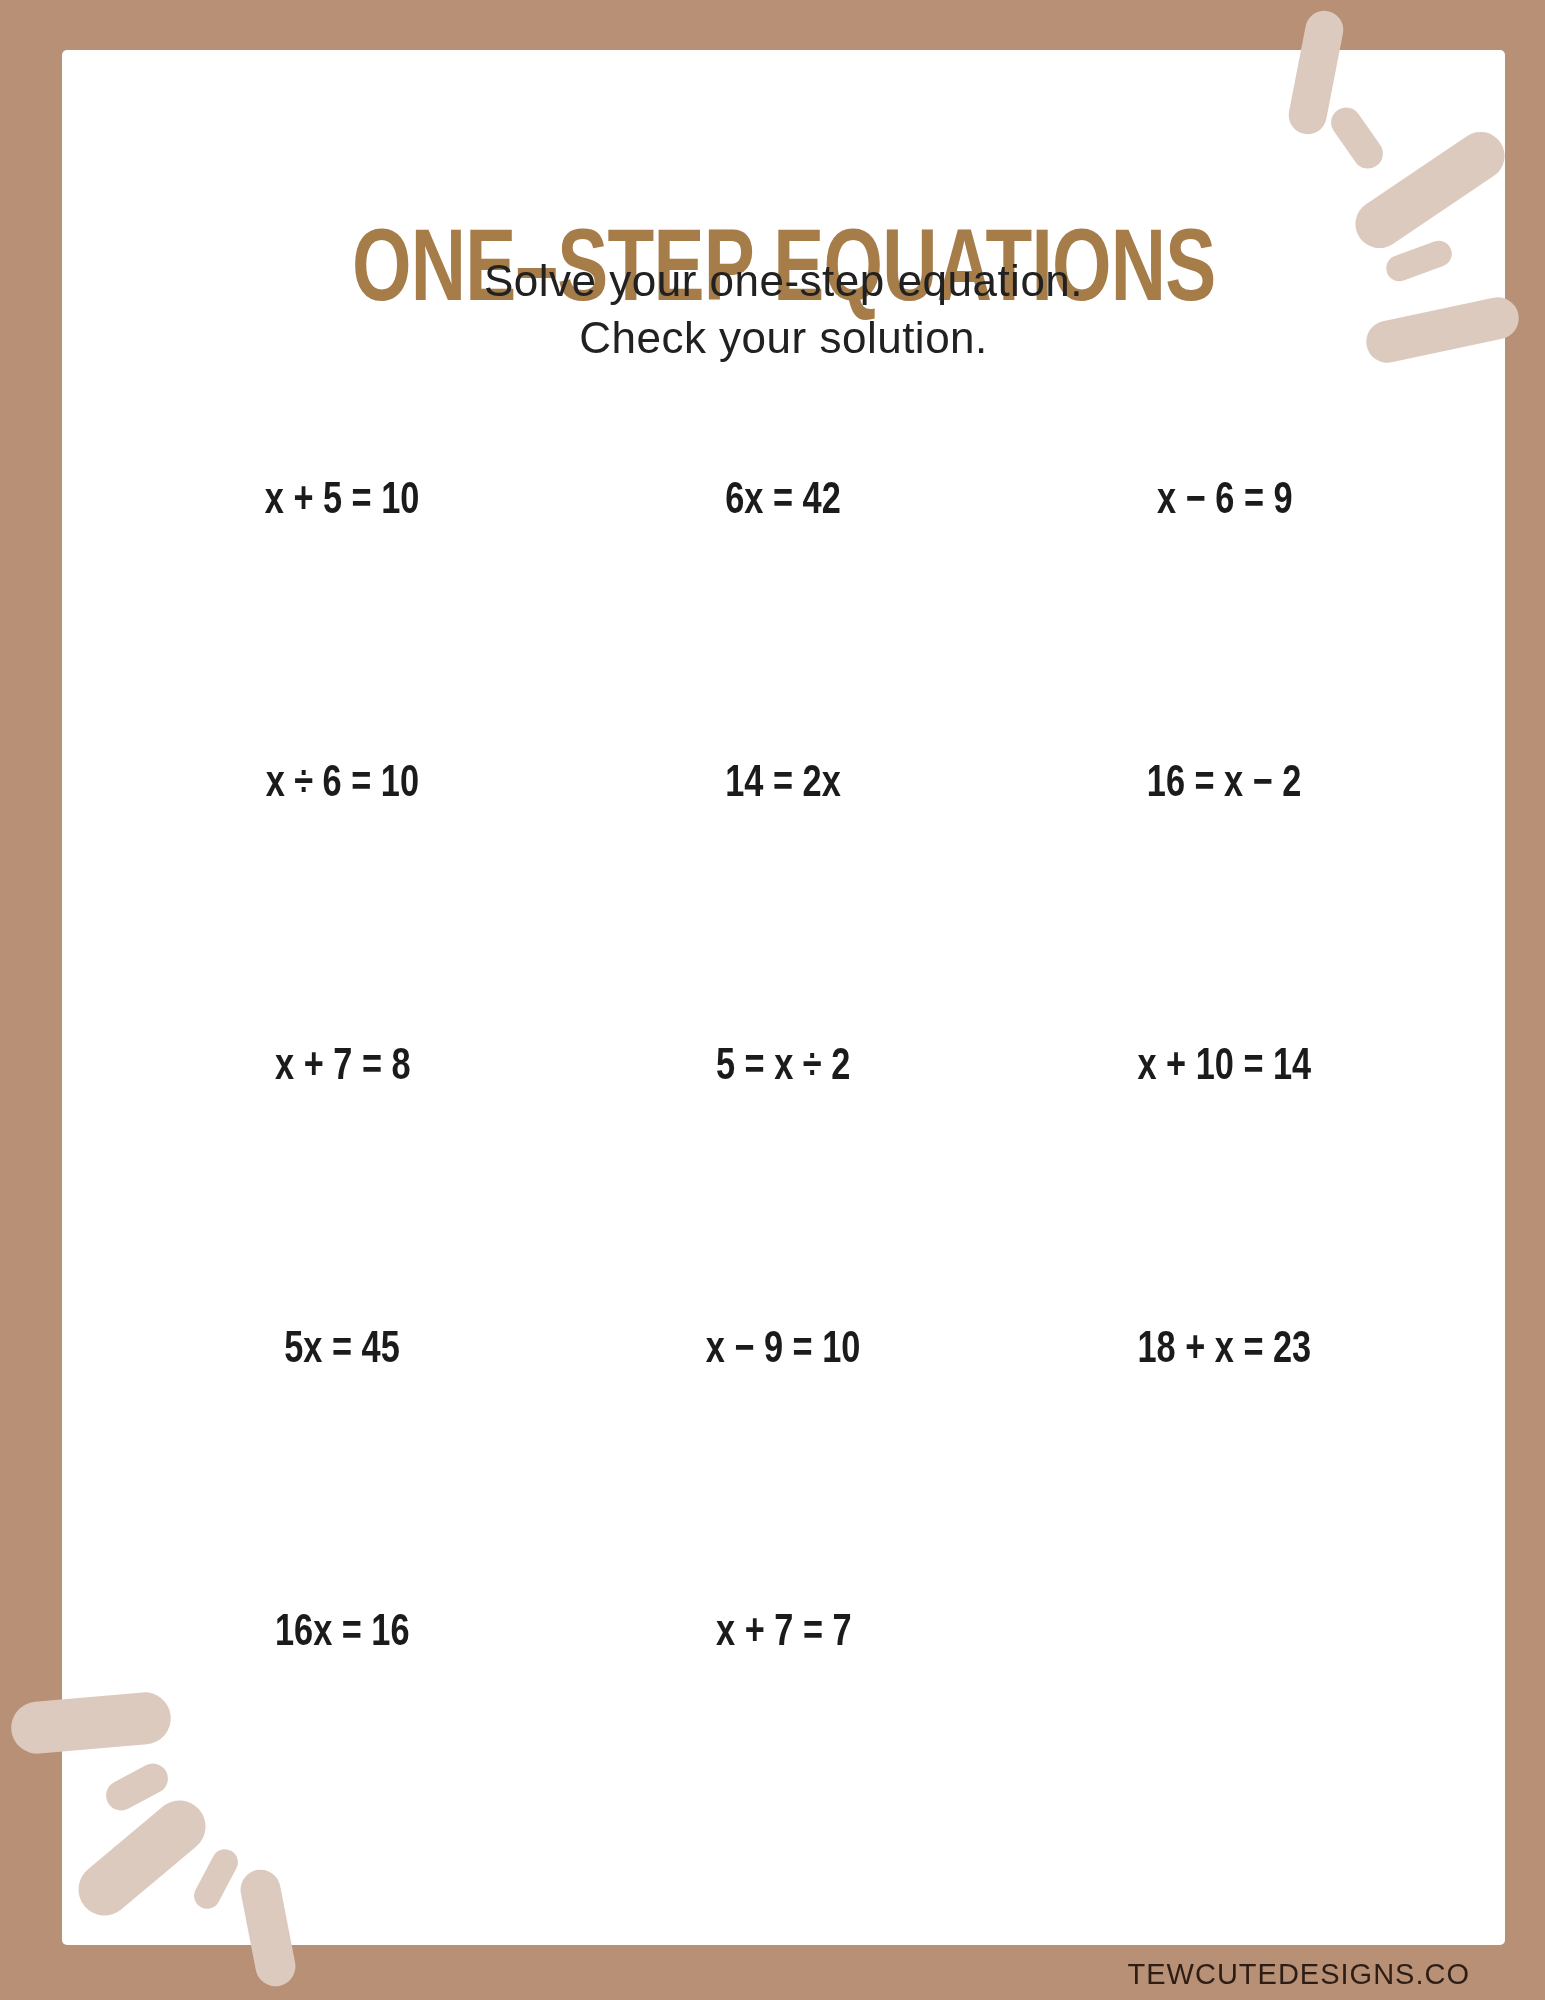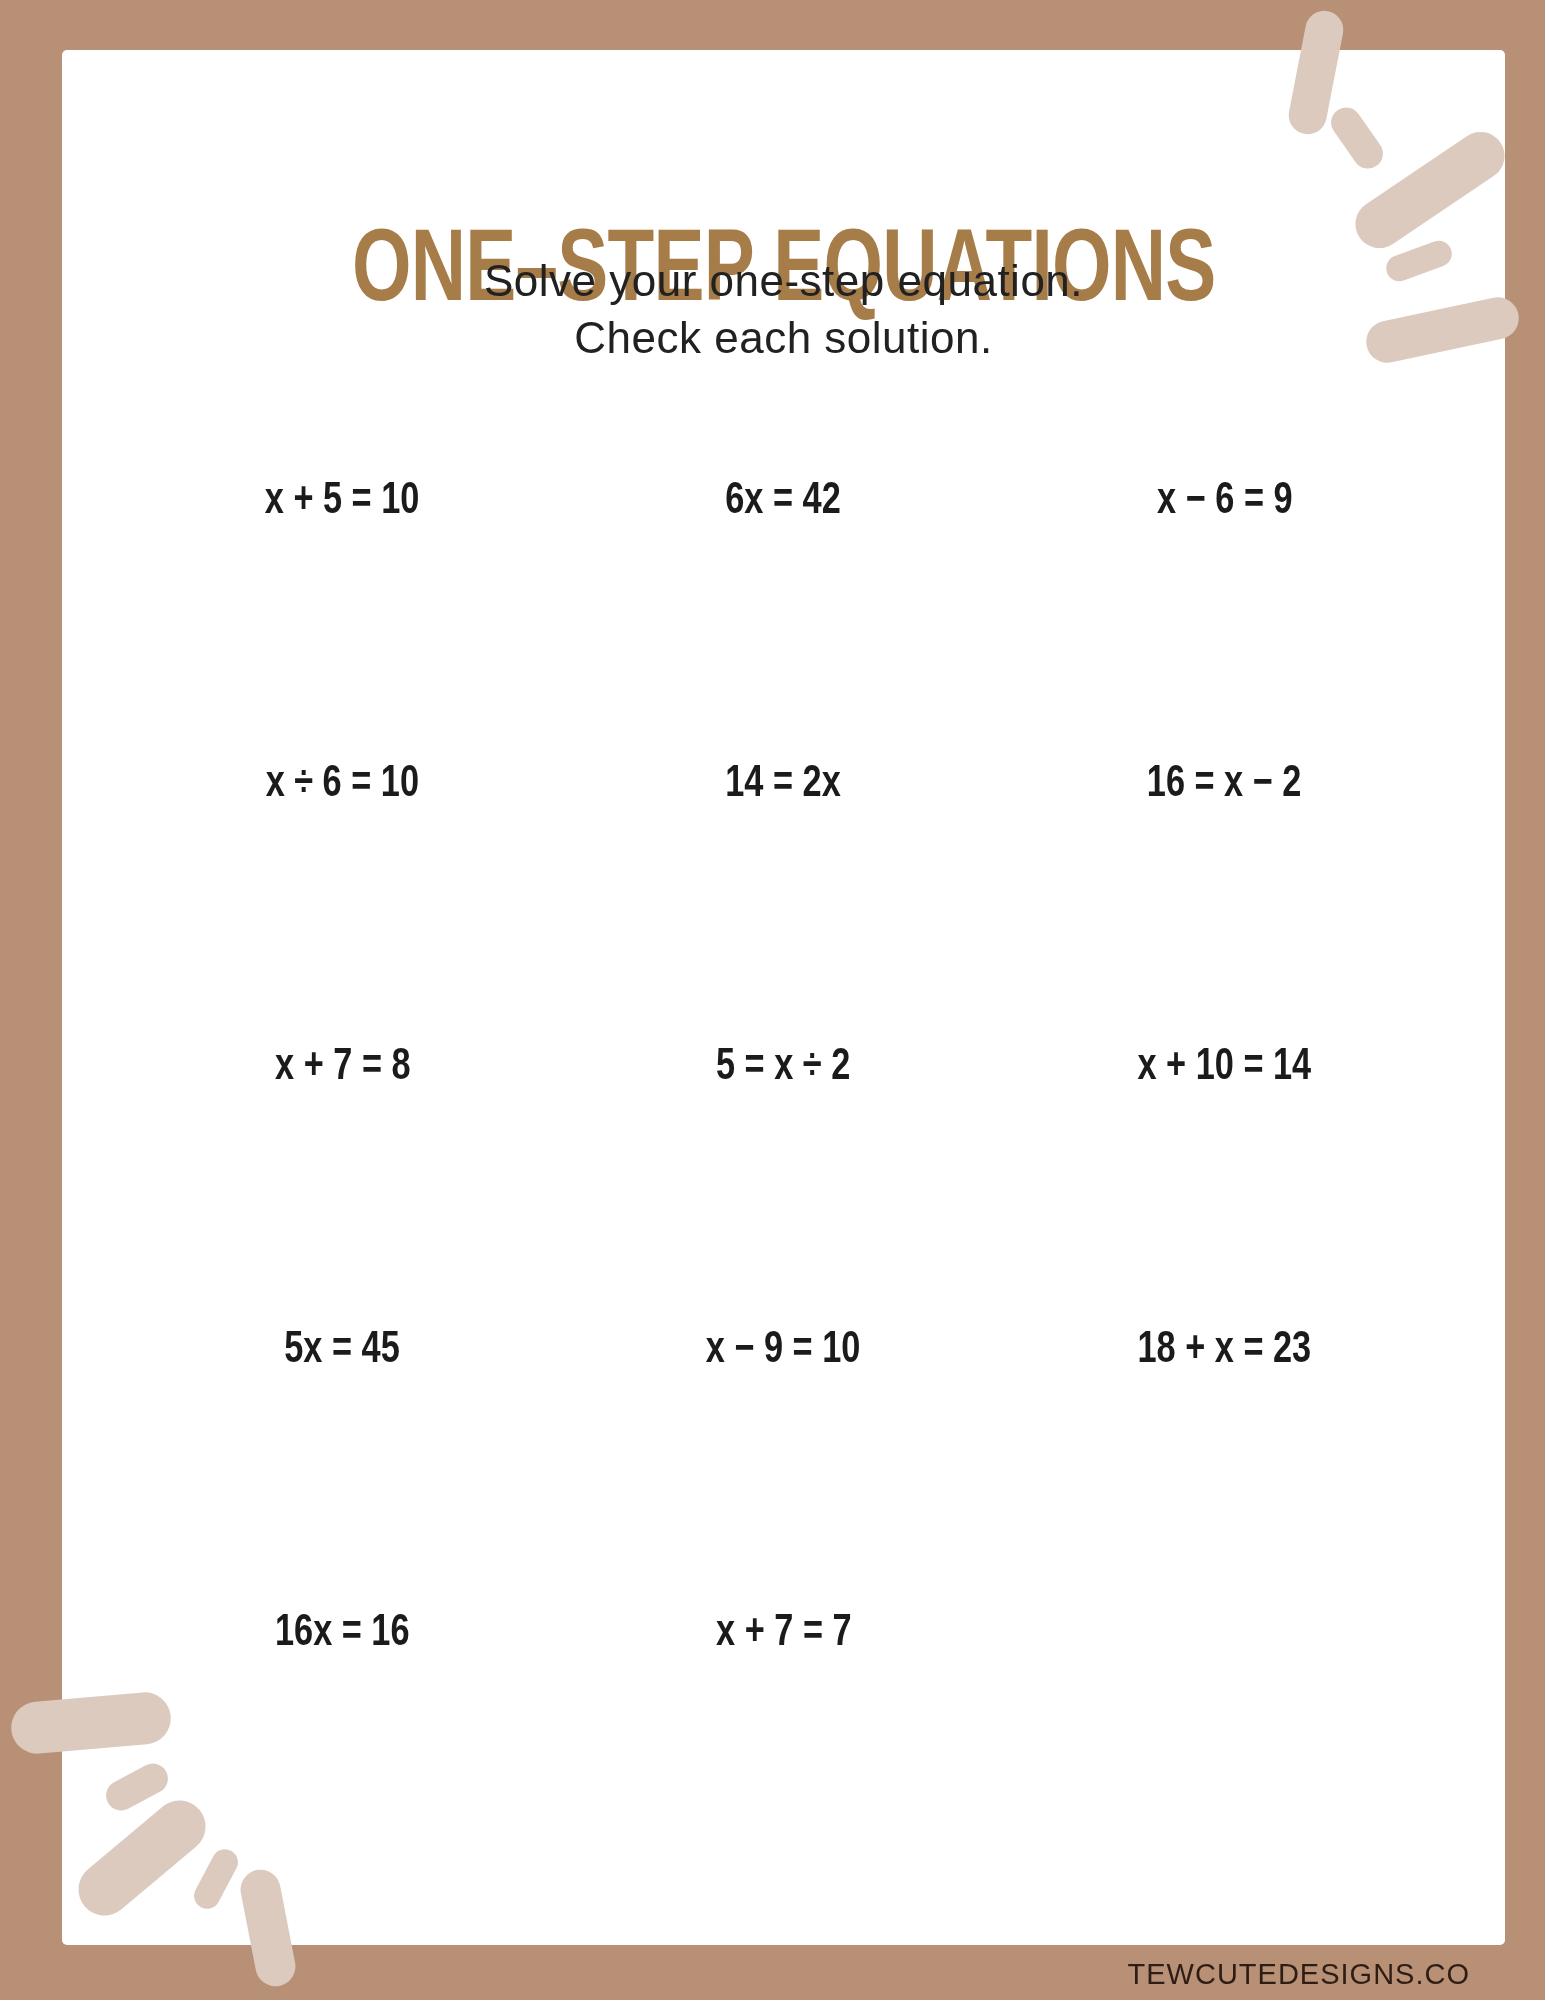--- a/index.html
+++ b/index.html
@@ -109,21 +109,21 @@
     z-index: 2;
   }
 </style>
 </head>
 <body>
 
 <div class="card">
   <h1 class="title"><span class="squeeze">ONE–STEP EQUATIONS</span></h1>
   <div class="subtitle">
     <div>Solve your one-step equation.</div>
-    <div>Check each solution.</div>
+    <div>Check your solution.</div>
   </div>
   <div class="problems-grid">
     <div class="cell">
         <span class="eq">x + 5 = 10</span>
       </div>
     <div class="cell">
         <span class="eq">6x = 42</span>
       </div>
     <div class="cell">
         <span class="eq">x − 6 = 9</span>

